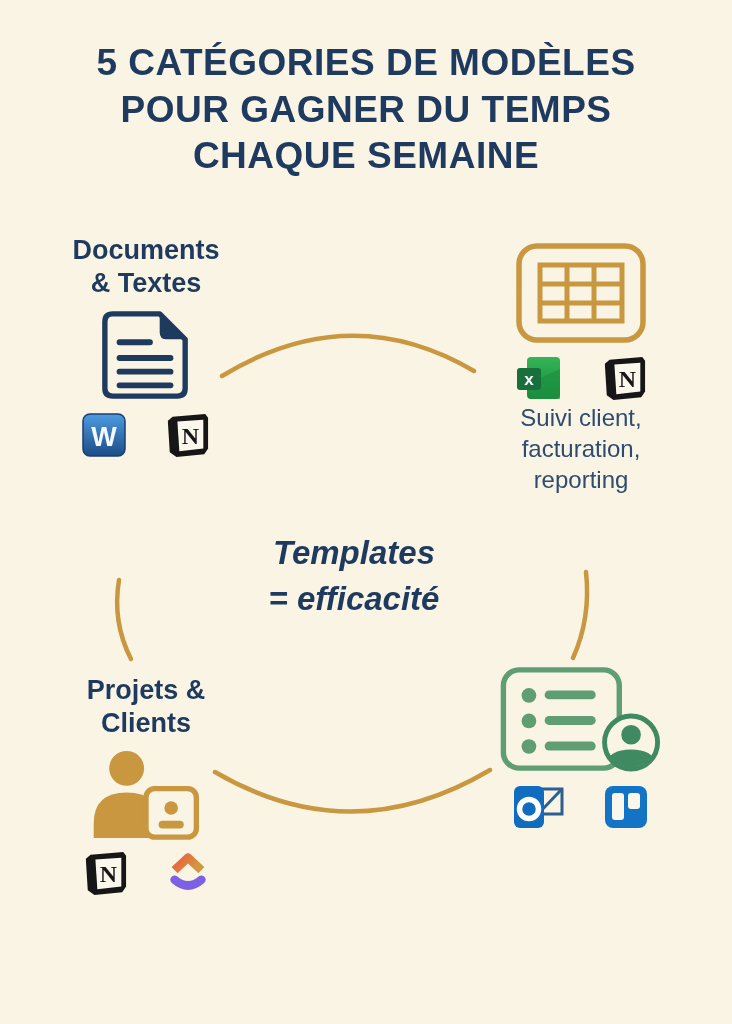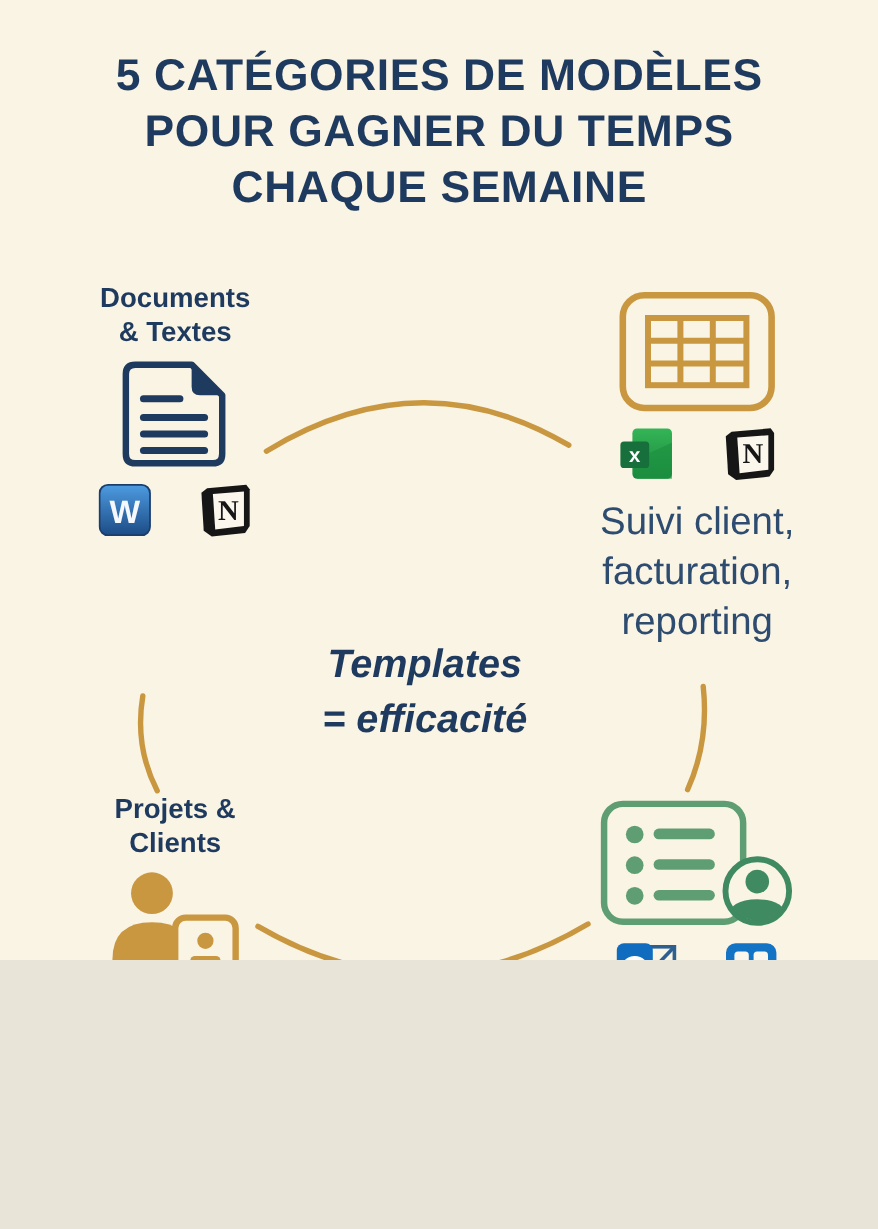--- a/index.html
+++ b/index.html
@@ -1,39 +1,39 @@
 <!DOCTYPE html>
 <html><head>
 <meta charset="utf-8">
 <style>
   html,body{margin:0;padding:0;background:#e9e4d8;}
   *{box-sizing:border-box;}
   .canvas{
-    position:relative;width:732px;height:800px;margin:0 auto;
+    position:relative;width:732px;height:1024px;margin:0 auto;
     background:#faf4e5;overflow:hidden;
     font-family:"Liberation Sans","DejaVu Sans",sans-serif;
     color:#1e3a5e;
   }
   .ml{white-space:pre-line;}
   .title{
     position:absolute;top:40px;left:0;right:0;text-align:center;
     font-size:37px;font-weight:700;letter-spacing:.5px;line-height:1.26;
     color:#1e3a5e;
   }
   .arcs{position:absolute;inset:0;pointer-events:none;}
   .quad{position:absolute;display:flex;flex-direction:column;align-items:center;text-align:center;}
   #quad-documents{left:18px;top:234px;width:256px;}
   #quad-tableaux{left:440px;top:234px;width:282px;}
-  #quad-projets{left:18px;top:660px;width:256px;}
+  #quad-projets{left:18px;top:674px;width:256px;}
   #quad-organisation{left:434px;top:656px;width:292px;}
-  .quad-heading{font-size:23px;font-weight:700;line-height:1.22;color:#1e3a5e;}
+  .quad-heading{font-size:27px;font-weight:700;line-height:1.22;color:#1e3a5e;}
   .main-icon{margin-top:8px;display:flex;align-items:center;justify-content:center;}
   .app-row{display:flex;align-items:center;justify-content:center;gap:38px;margin-top:10px;}
   .app-row svg{display:block;}
-  .quad-caption{margin-top:12px;font-size:32px;font-weight:500;line-height:1.3;color:#2e4c70;}
+  .quad-caption{font-size:24px;font-weight:500;line-height:1.3;color:#2e4c70;}
   .center-text{
     position:absolute;left:214px;top:530px;width:280px;text-align:center;
     font-size:33px;font-weight:700;line-height:1.4;color:#1e3a5e;font-style:italic;
   }
 </style>
 </head>
 <body>
 
 <div class="canvas">
 

